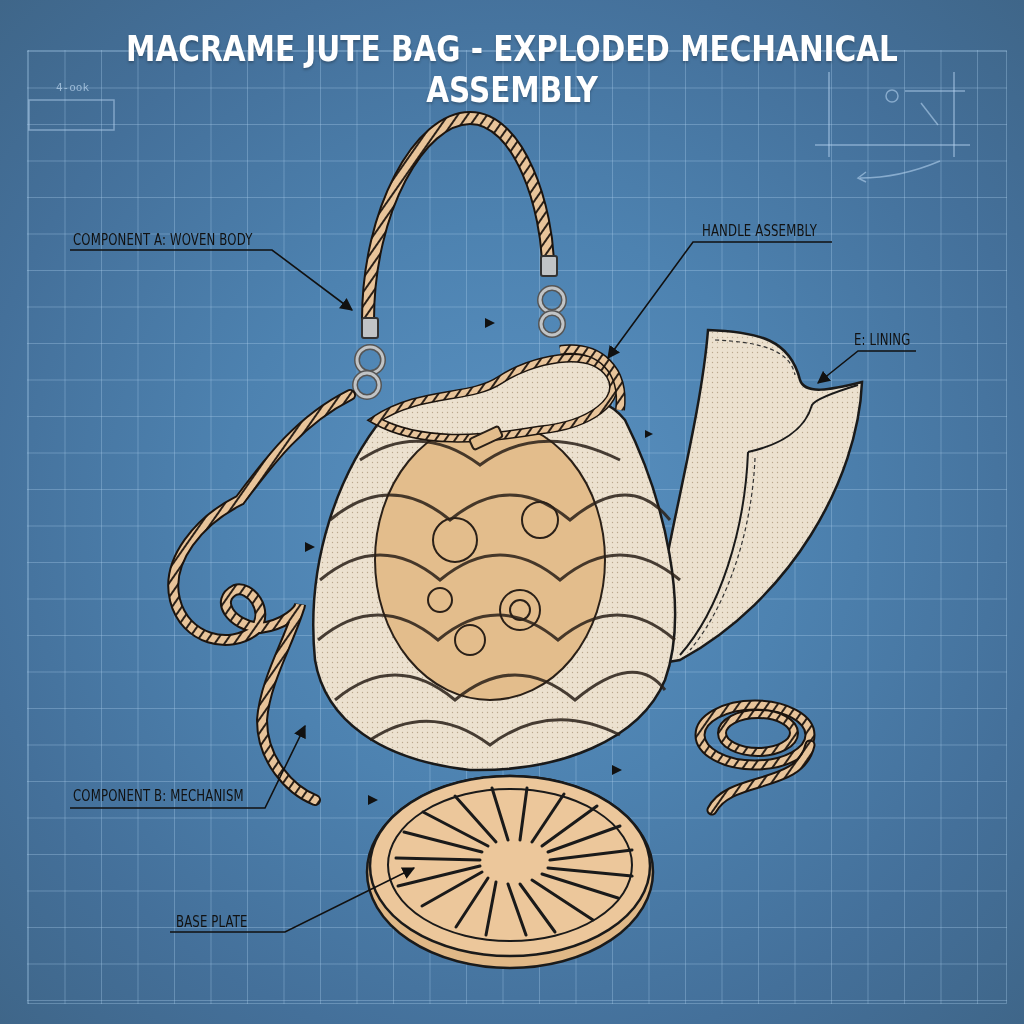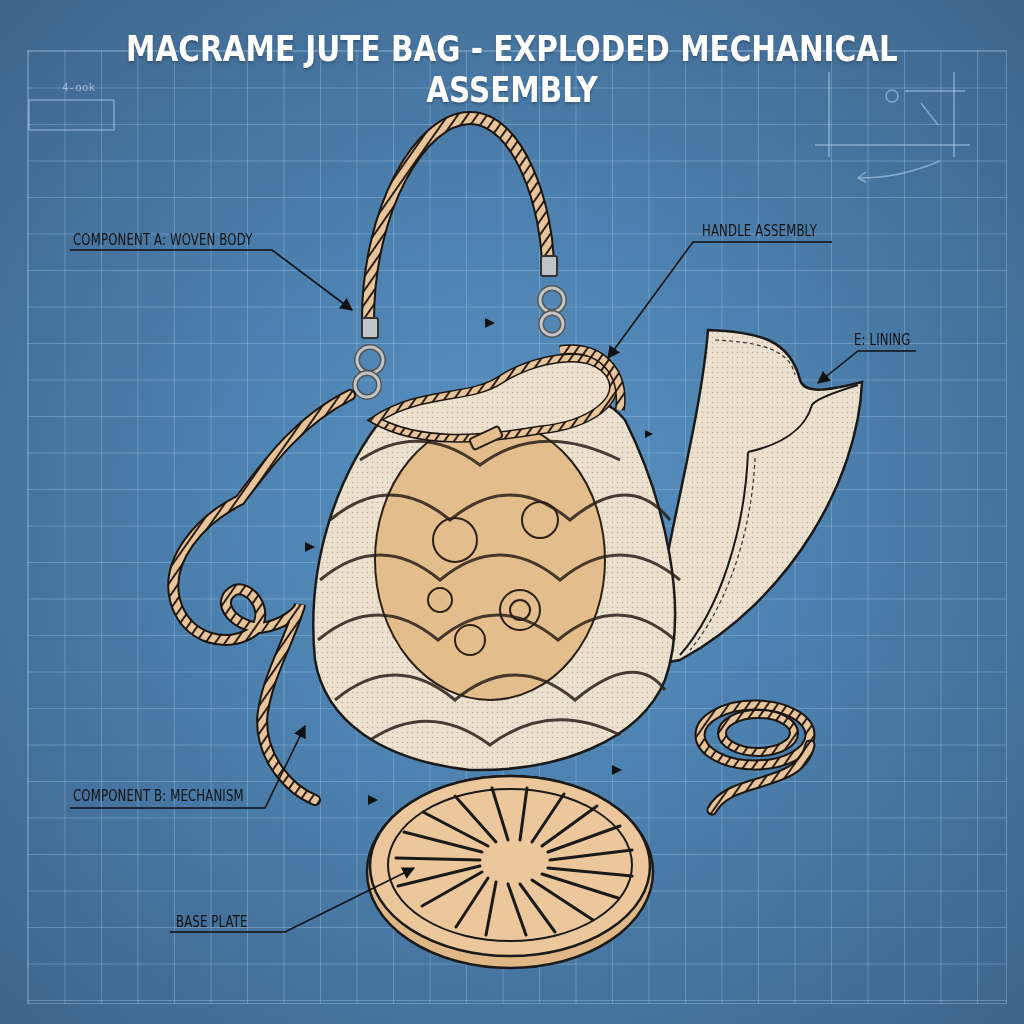--- a/index.html
+++ b/index.html
@@ -10,21 +10,21 @@
       linear-gradient(to right, rgba(170,205,235,0.35) 1px, transparent 1px),
       linear-gradient(to bottom, rgba(170,205,235,0.35) 1px, transparent 1px);
     background-size:36.5px 36.5px;
     border:1px solid rgba(170,205,235,0.35);
   }
   .title { position:absolute; left:0; top:28px; width:1024px; text-align:center; color:#ffffff;
     font-family:"DejaVu Sans", sans-serif; font-weight:bold; font-size:36px; letter-spacing:0px;
     transform:scaleX(0.82); transform-origin:center; text-shadow:0 2px 3px rgba(0,0,0,0.25); }
   .label { position:absolute; color:#111; font-family:"DejaVu Sans", sans-serif; font-size:15px;
     transform:scaleX(0.78); transform-origin:left center; white-space:nowrap; letter-spacing:0.2px; }
-  .stamp { position:absolute; left:62px; top:81px; color:rgba(190,215,240,0.7); font-family:"DejaVu Sans Mono", monospace; font-size:11px; }
+  .stamp { position:absolute; left:56px; top:81px; color:rgba(190,215,240,0.7); font-family:"DejaVu Sans Mono", monospace; font-size:11px; }
   svg.art { position:absolute; left:0; top:0; width:1024px; height:1024px; }
 </style>
 </head>
 <body>
 
 <div class="bg"></div>
 <div class="grid"></div>
 
 <div class="title">MACRAME JUTE BAG - EXPLODED MECHANICAL ASSEMBLY</div>
 <div class="stamp">4-ook</div>

